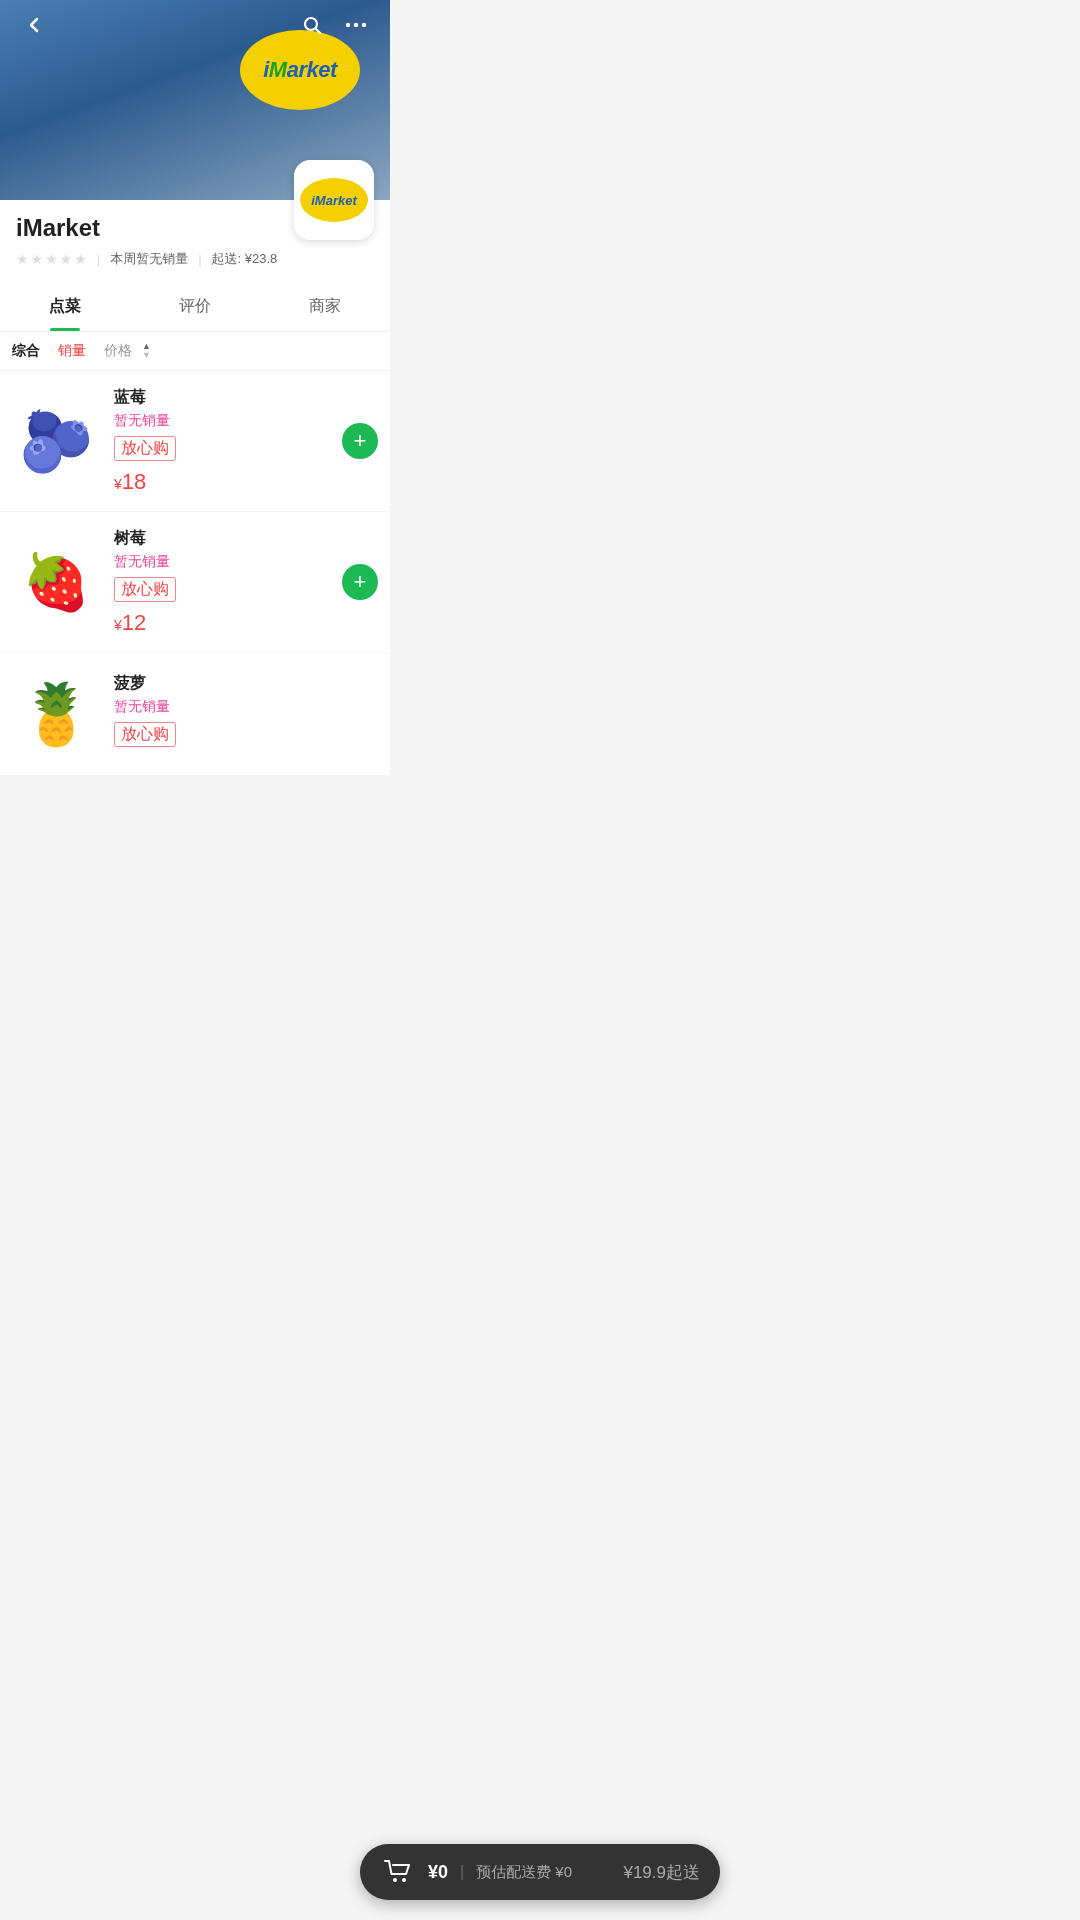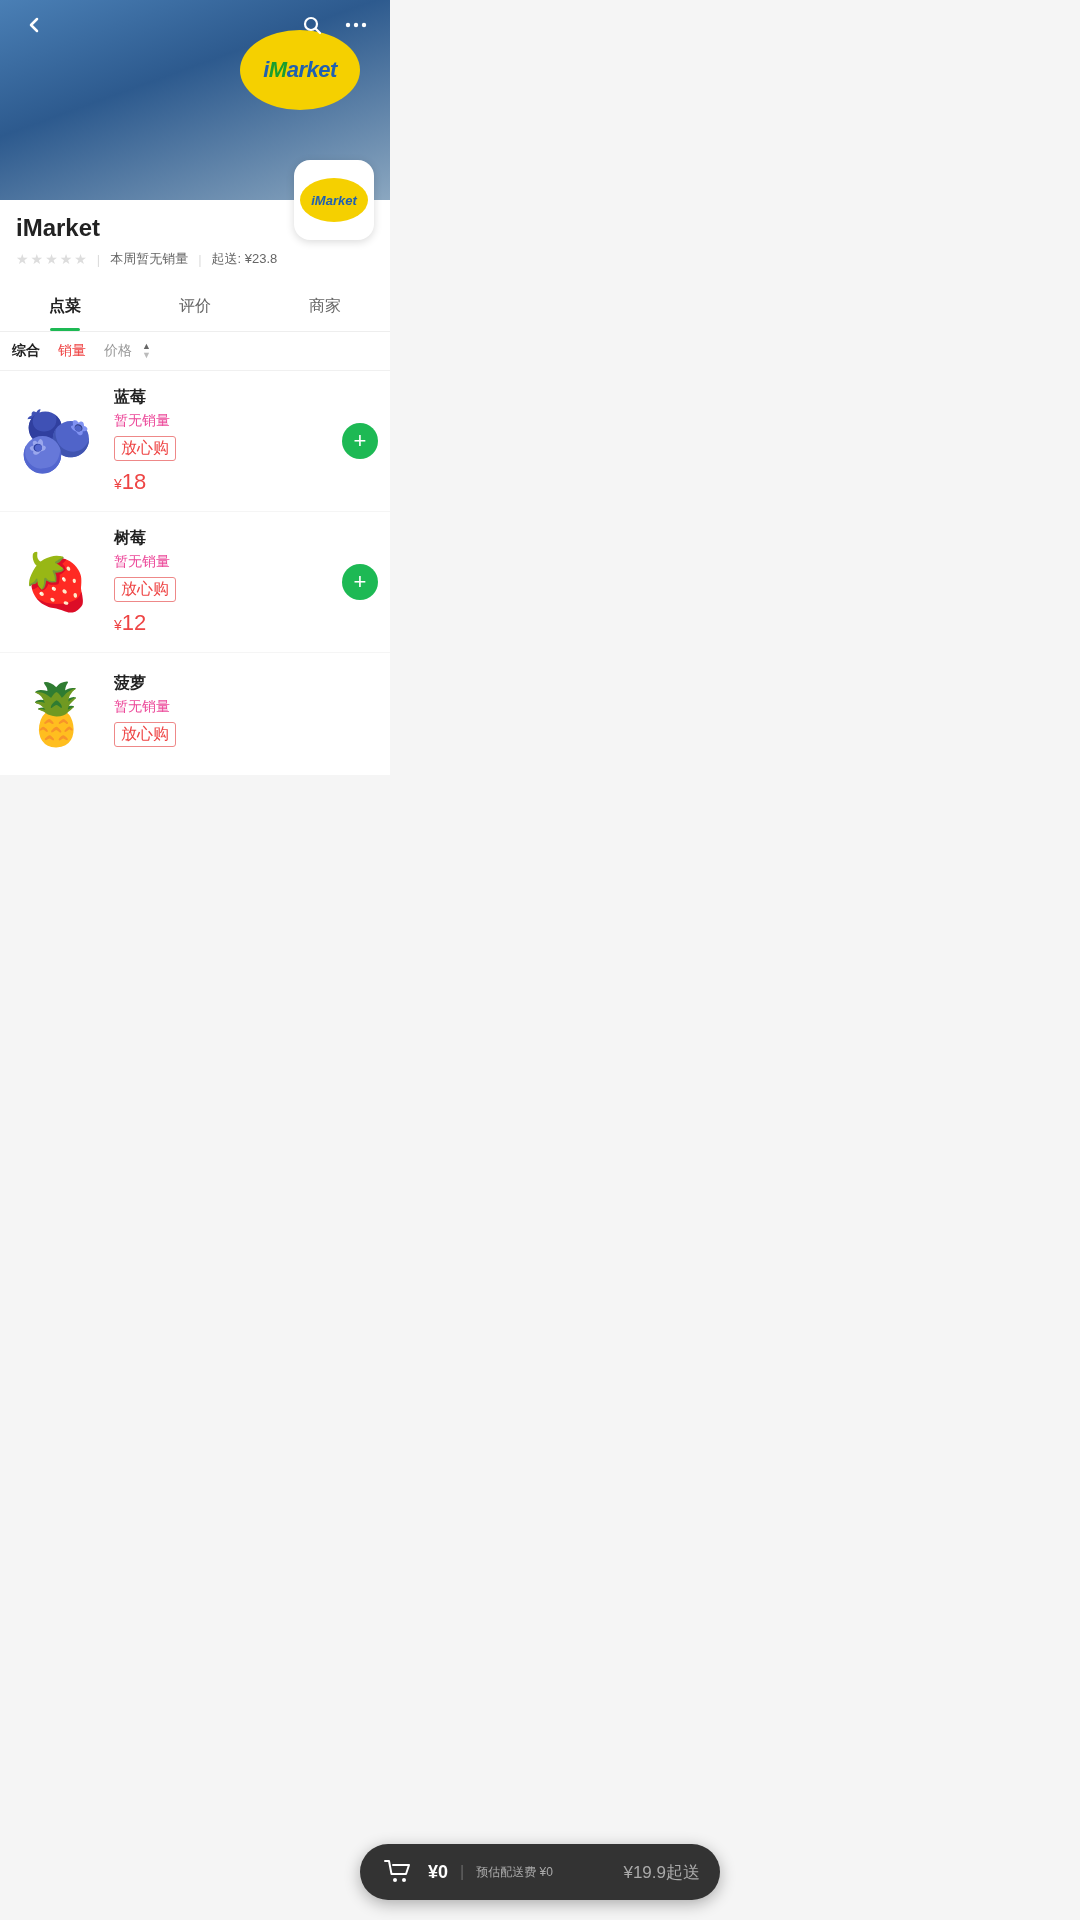--- a/index.html
+++ b/index.html
@@ -331,21 +331,21 @@
     .cart-amount {
       font-size: 18px;
       font-weight: 700;
       color: white;
     }
     .cart-divider {
       color: #666;
       font-size: 16px;
     }
     .cart-fee {
-      font-size: 12px;
+      font-size: 15px;
       color: #aaa;
       flex: 1;
     }
     .cart-min {
       font-size: 17px;
       color: #aaa;
     }
   </style>
 </head>
 <body>

